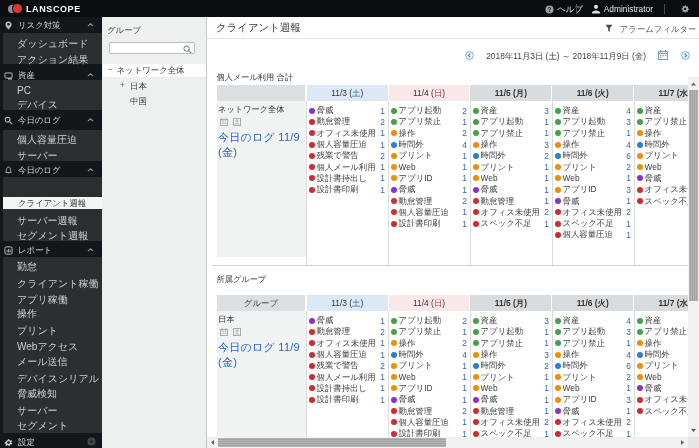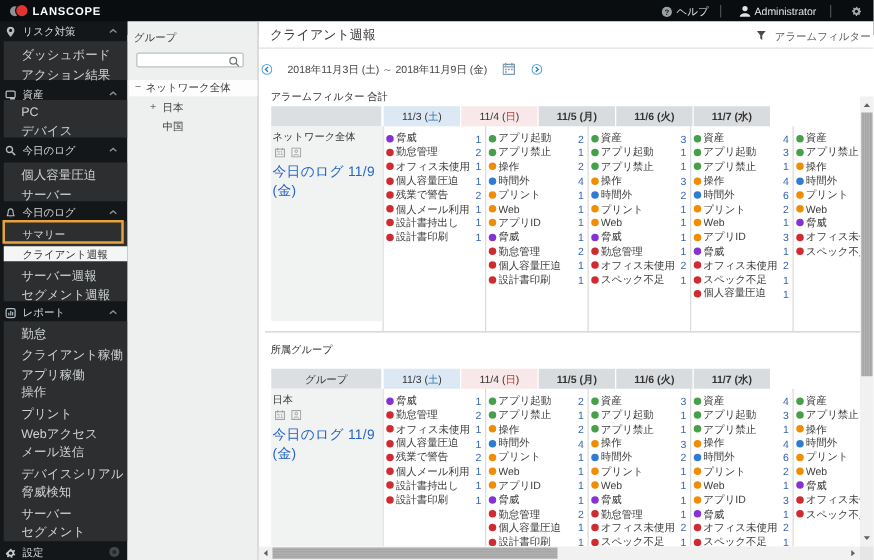--- a/index.html
+++ b/index.html
@@ -36,31 +36,31 @@
   background:#eef0f0; border-right:1px solid #c3c7c7; }
 #glabel { position:absolute; left:5px; top:8px; font-size:8.4px; color:#3c3c3c; }
 #gsearch { position:absolute; left:7px; top:25px; width:86px; height:12px; background:#fff; border:1px solid #bcc0c0; border-radius:2px; }
 #gtree { position:absolute; left:0; top:0px; width:104px; font-size:8.4px; color:#3a3a3a; }
 
 
 #main { position:absolute; left:207px; top:17px; width:492px; height:431px; background:#fff; }
 #title { position:absolute; left:9px; top:4px; font-size:10.4px; color:#3a3a3a; }
 #titleline { position:absolute; left:0; top:20.5px; width:492px; height:1px; background:#e2e2e2; }
 #afilter { position:absolute; right:2.5px; top:7px; font-size:8.4px; color:#5a5a5a; }
-#datenav { position:absolute; left:2px; top:33px; width:481px; height:16px; text-align:left; font-size:8.4px; color:#444; }
+#datenav { position:absolute; left:2px; top:33px; width:481px; height:16px; text-align:right; font-size:8.4px; color:#444; }
 
 
 #tclip { position:absolute; left:0; top:55px; width:481px; height:365px; overflow:hidden; }
 
 .tbl-label { position:absolute; left:9.5px; font-size:8.2px; color:#333; }
 .tbl { position:absolute; left:5px; width:504px; }
 .thead { display:flex; height:16px; }
 .th { height:16px; line-height:16px; font-size:8.4px; color:#333; text-align:center; margin-right:1px; }
 .th.c0 { width:88px; margin-left:5px; margin-right:2px !important; background:#dcdfe2; }
-.th.day { width:61px; }
+.th.day { width:81px; }
 .th.sat { background:#dce8f3; }
 .th.sun { background:#f8e8ea; }
 .th.sun .sunred, .th.sun { color:#333; }
 .th.sun .sunred { color:#c23737; }
 .th.sat .satblue { color:#3576b5; }
 .tbody { position:relative; display:flex; border-bottom:1px solid #cfcfcf; }
 .col0 { width:94px; position:relative; flex:none; }
 .col0 .c0bg { position:absolute; left:5px; top:0; width:88.5px; background:#f1f2f2; }
 .dcol { width:82px; border-left:1px solid #dcdcdc; padding-top:4px; flex:none; }
 .item { display:flex; align-items:center; height:11.3px; padding:0 3px 0 2.4px; }
@@ -81,44 +81,41 @@
 </style>
 </head>
 <body>
 <div id="app">
   <div id="topbar">
     <div id="logo">
         <div class="lc1"></div>
         <div class="lc2"></div>
         <div id="logotext">LANSCOPE</div>
       </div>
-    <div class="tb-right" style="right:132px"><svg width="9" height="9" viewBox="0 0 10 10" style="vertical-align:-1.5px;margin-right:3px">
+    <div class="tb-right" style="right:116px"><svg width="9" height="9" viewBox="0 0 10 10" style="vertical-align:-1.5px;margin-right:3px">
           <circle cx="5" cy="5" r="4.5" fill="#9aa0a3"></circle>
           <text x="5" y="7.6" text-anchor="middle" font-size="7" font-weight="bold" fill="#15181a" font-family="Liberation Sans">?</text>
         </svg>ヘルプ</div>
       <div class="tbsep" style="right:122px"></div>
       <div class="tb-right" style="right:46px"><svg width="10" height="10" viewBox="0 0 10 10" style="vertical-align:-1.5px;margin-right:3px">
           <circle cx="5" cy="2.8" r="2.1" fill="#dfe1e2"></circle>
           <path d="M0.8 9.4 C0.8 5.6 9.2 5.6 9.2 9.4 Z" fill="#dfe1e2"></path>
         </svg>Administrator</div>
       <div class="tbsep" style="right:34px"></div>
       <div class="tb-right" style="right:10px"><svg width="8" height="8" viewBox="0 0 12 12" style="vertical-align:-1px">
           <path d="M6 0.5 L7.2 0.7 L7.5 2 L8.8 2.6 L10 1.9 L10.9 2.9 L10.2 4 L10.7 5.3 L12 5.7 L11.9 7 L10.6 7.3 L10 8.5 L10.6 9.7 L9.6 10.6 L8.5 9.9 L7.2 10.4 L6.9 11.7 L5.6 11.6 L5.3 10.3 L4 9.7 L2.8 10.3 L1.9 9.3 L2.6 8.2 L2.1 6.9 L0.8 6.5 L0.9 5.2 L2.2 4.9 L2.8 3.7 L2.2 2.5 L3.2 1.6 L4.3 2.3 L5.6 1.8 Z" fill="#a6acaf"></path>
           <circle cx="6.2" cy="6.1" r="1.9" fill="#0a0d0f"></circle>
         </svg></div>
   </div>
   <div id="sidebar">
 <div class="sblock" style="top:16px;height:31px"></div>
 <div class="sblock" style="top:63px;height:30px"></div>
 <div class="sblock" style="top:113px;height:31px"></div>
 <div class="sblock" style="top:160px;height:64px"></div>
 <div class="sblock" style="top:240px;height:176px"></div>
-<div class="sumbox">
-        <span style="position:absolute;left:14px;top:3.5px">サマリー</span>
-      </div>
 <div class="selrow">
         <span style="position:absolute;left:15px;top:0.8px">クライアント週報</span>
       </div>
 <div class="stext sub2" style="top:20px">ダッシュボード</div>
 <div class="stext sub2" style="top:36px">アクション結果</div>
 <div class="stext sub2" style="top:68px">PC</div>
 <div class="stext sub2" style="top:81px">デバイス</div>
 <div class="stext sub2" style="top:116px">個人容量圧迫</div>
 <div class="stext sub2" style="top:132px">サーバー</div>
 <div class="stext sub2" style="top:197px">サーバー週報</div>
@@ -230,21 +227,21 @@
           <line x1="0.5" y1="3.5" x2="9.5" y2="3.5" stroke="#7d99ad"></line>
           <rect x="2" y="5" width="1.4" height="1.2" fill="#7d99ad"></rect>
           <rect x="4.4" y="5" width="1.4" height="1.2" fill="#7d99ad"></rect>
           <rect x="6.8" y="5" width="1.4" height="1.2" fill="#7d99ad"></rect>
           <rect x="2" y="7" width="1.4" height="1.2" fill="#7d99ad"></rect>
         </svg><span style="margin-left:13px"><svg width="9" height="9" viewBox="0 0 10 10" style="vertical-align:-1.5px">
             <circle cx="5" cy="5" r="4.3" fill="#fff" stroke="#56a7dd" stroke-width="1"></circle>
             <path d="M4 2.8 L6.2 5 L4 7.2" fill="none" stroke="#2e7bb5" stroke-width="1.2"></path>
           </svg></span></div>
     <div id="tclip">
-      <div class="tbl-label" style="top:0px">アラームフィルター 合計</div>
+      <div class="tbl-label" style="top:0px">個人メール利用 合計</div>
         <div class="tbl" style="top:13px">
           <div class="thead">
             <div class="th c0"></div>
             <div class="th day sat">11/3 (<span class="satblue">土</span>)</div>
             <div class="th day sun">11/4 (<span class="sunred">日</span>)</div>
             <div class="th day wd">11/5 (月)</div>
             <div class="th day wd">11/6 (火)</div>
             <div class="th day wd">11/7 (水)</div>
           </div>
           <div class="tbody" style="height:165px">

